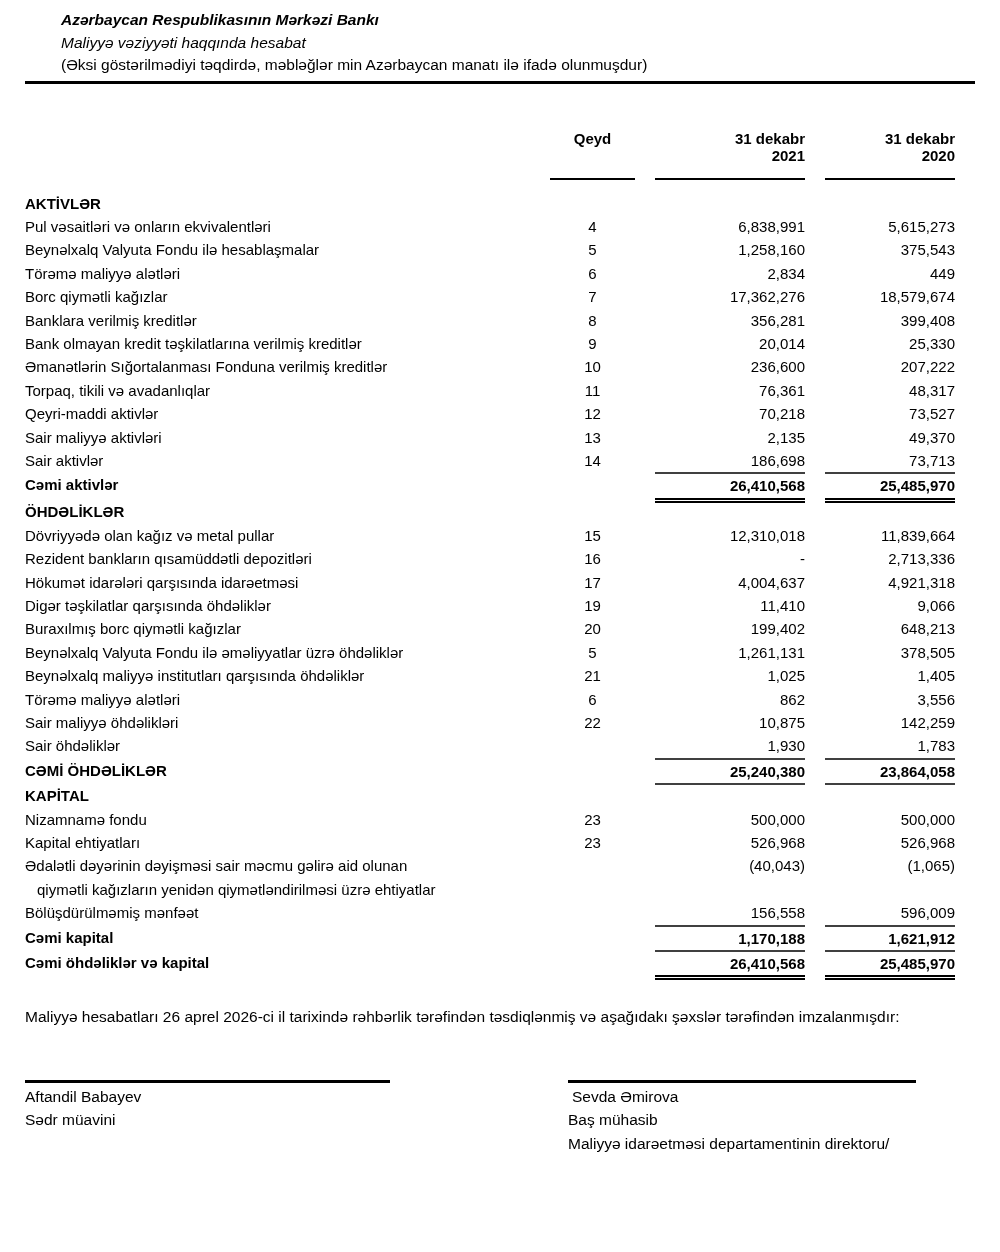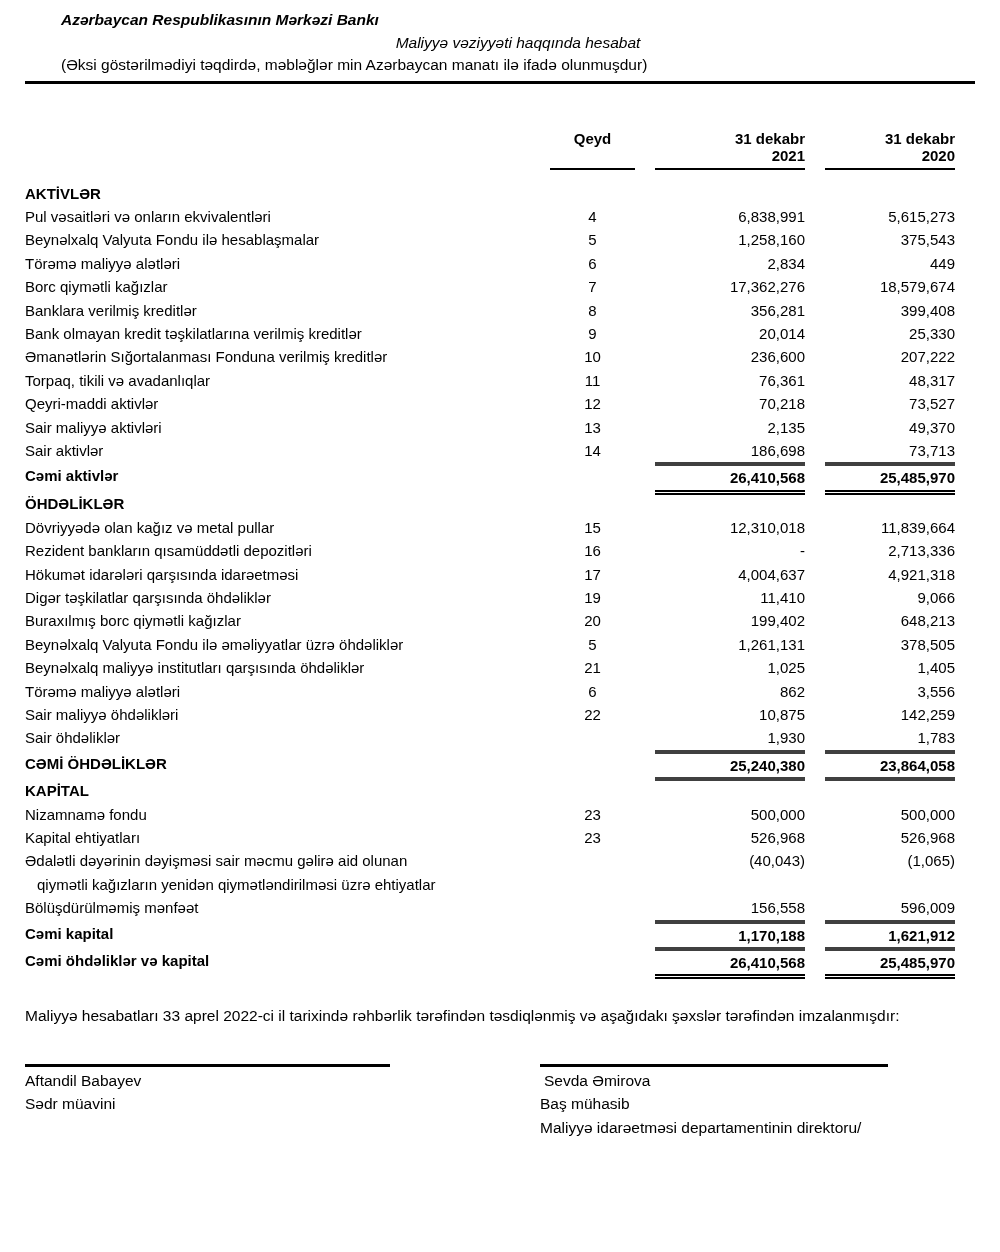--- a/index.html
+++ b/index.html
@@ -6,57 +6,57 @@
   body {
     width: 1000px; height: 1252px; overflow: hidden;
     color: #000; font-family: "Liberation Sans", sans-serif;
     -webkit-font-smoothing: antialiased;
   }
   .page { padding: 9px 25px 0 25px; width: 950px; }
 
   
   .hdr-line { font-size: 15.5px; line-height: 22.5px; margin-left: 36px; }
   .bank-name { font-weight: bold; font-style: italic; }
-  .report-title { font-style: italic; text-align: center; }
+  .report-title { font-style: italic; }
   .header-rule { border: none; border-top: 3px solid #000; margin: 4px 0 0 0; }
 
   
   table.fin { border-collapse: collapse; table-layout: fixed; width: 930px; margin-top: 46px; }
   col.c-label { width: 525px; }
   col.c-note  { width: 85px; }
   col.c-gap1  { width: 20px; }
   col.c-2021  { width: 150px; }
   col.c-gap2  { width: 20px; }
   col.c-2020  { width: 130px; }
 
   th, td { padding: 0; font-size: 15px; font-weight: normal; vertical-align: top; }
-  thead th { font-weight: bold; line-height: 17.5px; padding-bottom: 3px; }
+  thead th { font-weight: bold; line-height: 17.5px; padding-bottom: 13px; }
   th.note-h { text-align: center; border-bottom: 2px solid #000; }
   th.val-h  { text-align: right;  border-bottom: 2px solid #000; }
   th.val-h span { display: block; }
   tr.spacer td { height: 12px; border: none !important; }
 
   tbody td { line-height: 23.4px; }
   td.lbl  { text-align: left; }
   td.note { text-align: center; }
   td.val  { text-align: right; }
   tr.bold td { font-weight: bold; }
-  td.u1 { border-bottom: 4px solid #404040; }
+  td.u1 { border-bottom: 2px solid #404040; }
   td.u2 { border-bottom: 5px double #000; }
   .label2 { padding-left: 12px; line-height: 23.4px; }
 
   
   .approval {
     margin-top: 25px; width: 950px;
     font-size: 15.5px; line-height: 23.5px;
     text-align: justify;
   }
 
   
-  .signatures { display: flex; margin-top: 36px; }
+  .signatures { display: flex; margin-top: 51px; gap: 28px; }
   .sig-block { font-size: 15.5px; line-height: 23.5px; }
   .sig-left  { width: 365px; }
   .sig-right { width: 348px; margin-left: 150px; }
   .sig-line  { border: none; border-top: 3px solid #000; margin: 0 0 2px 0; }
   .sig-right .sig-name { padding-left: 4px; }
 </style>
 </head>
 <body>
 
 <div class="page">
@@ -347,21 +347,21 @@
       <td class="lbl">Cəmi öhdəliklər və kapital</td>
       <td class="note"></td>
       <td></td>
       <td class="val u2">26,410,568</td>
       <td></td>
       <td class="val u2">25,485,970</td>
     </tr>
       </tbody>
   </table>
 
-  <p class="approval">Maliyyə hesabatları 33 aprel 2022-ci il tarixində rəhbərlik tərəfindən təsdiqlənmiş və aşağıdakı şəxslər tərəfindən imzalanmışdır:</p>
+  <p class="approval">Maliyyə hesabatları 26 aprel 2026-ci il tarixində rəhbərlik tərəfindən təsdiqlənmiş və aşağıdakı şəxslər tərəfindən imzalanmışdır:</p>
 
   <div class="signatures">
     <div class="sig-block sig-left">
       <hr class="sig-line">
       <div class="sig-name">Aftandil Babayev</div>
       <div class="sig-title">Sədr müavini</div>
     </div>
     <div class="sig-block sig-right">
       <hr class="sig-line">
       <div class="sig-name">Sevda Əmirova</div>

